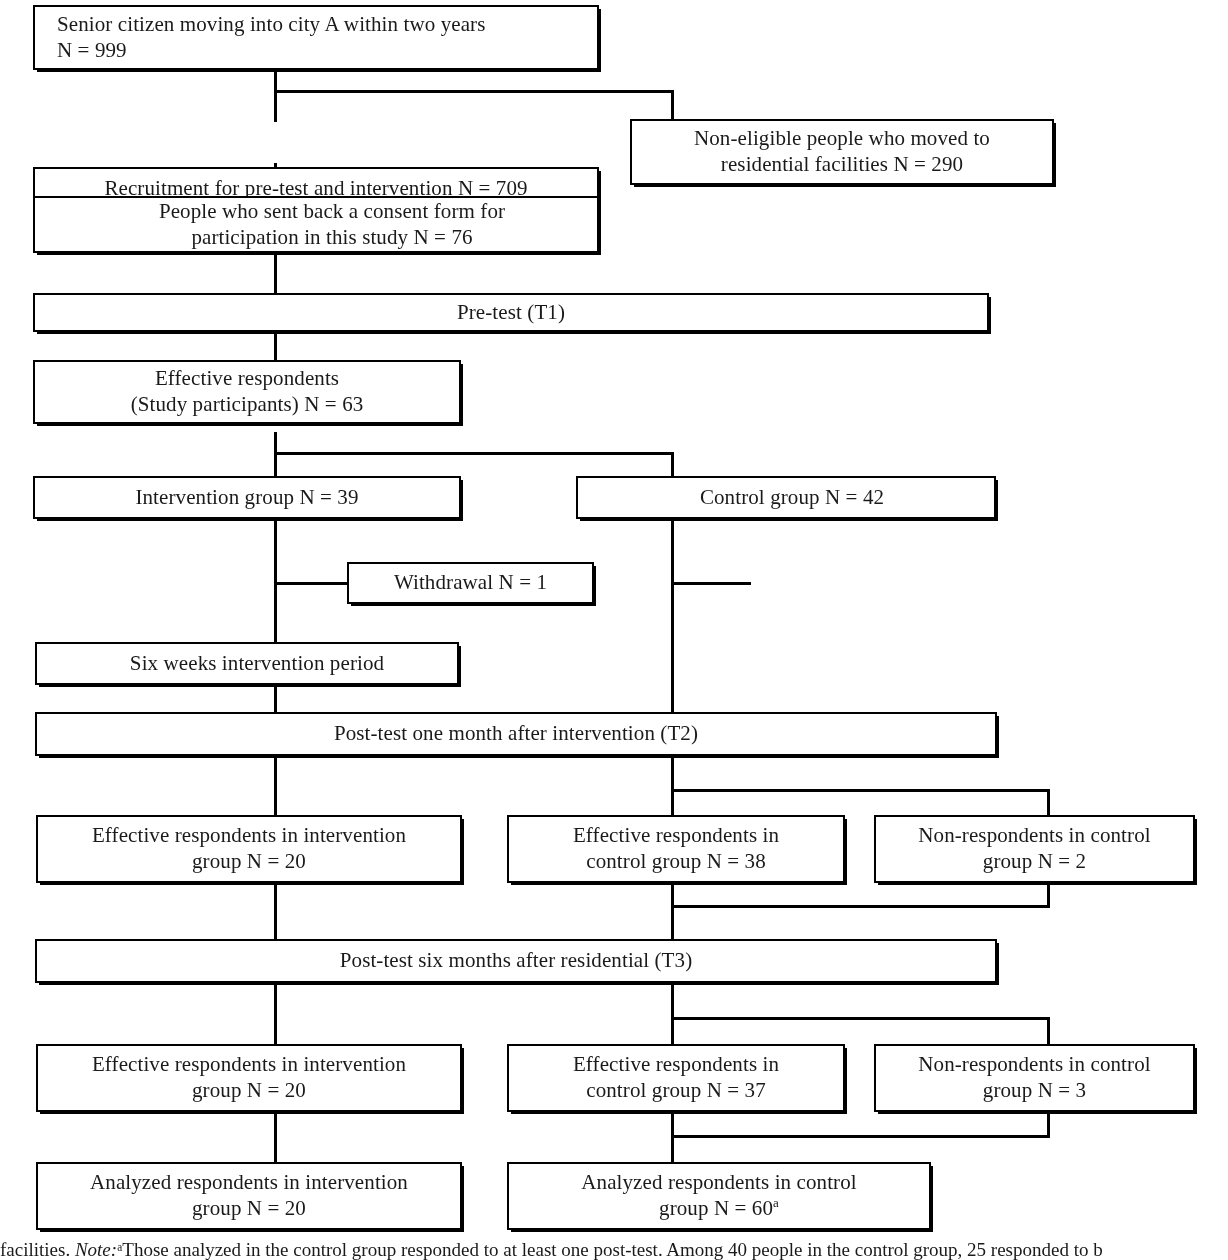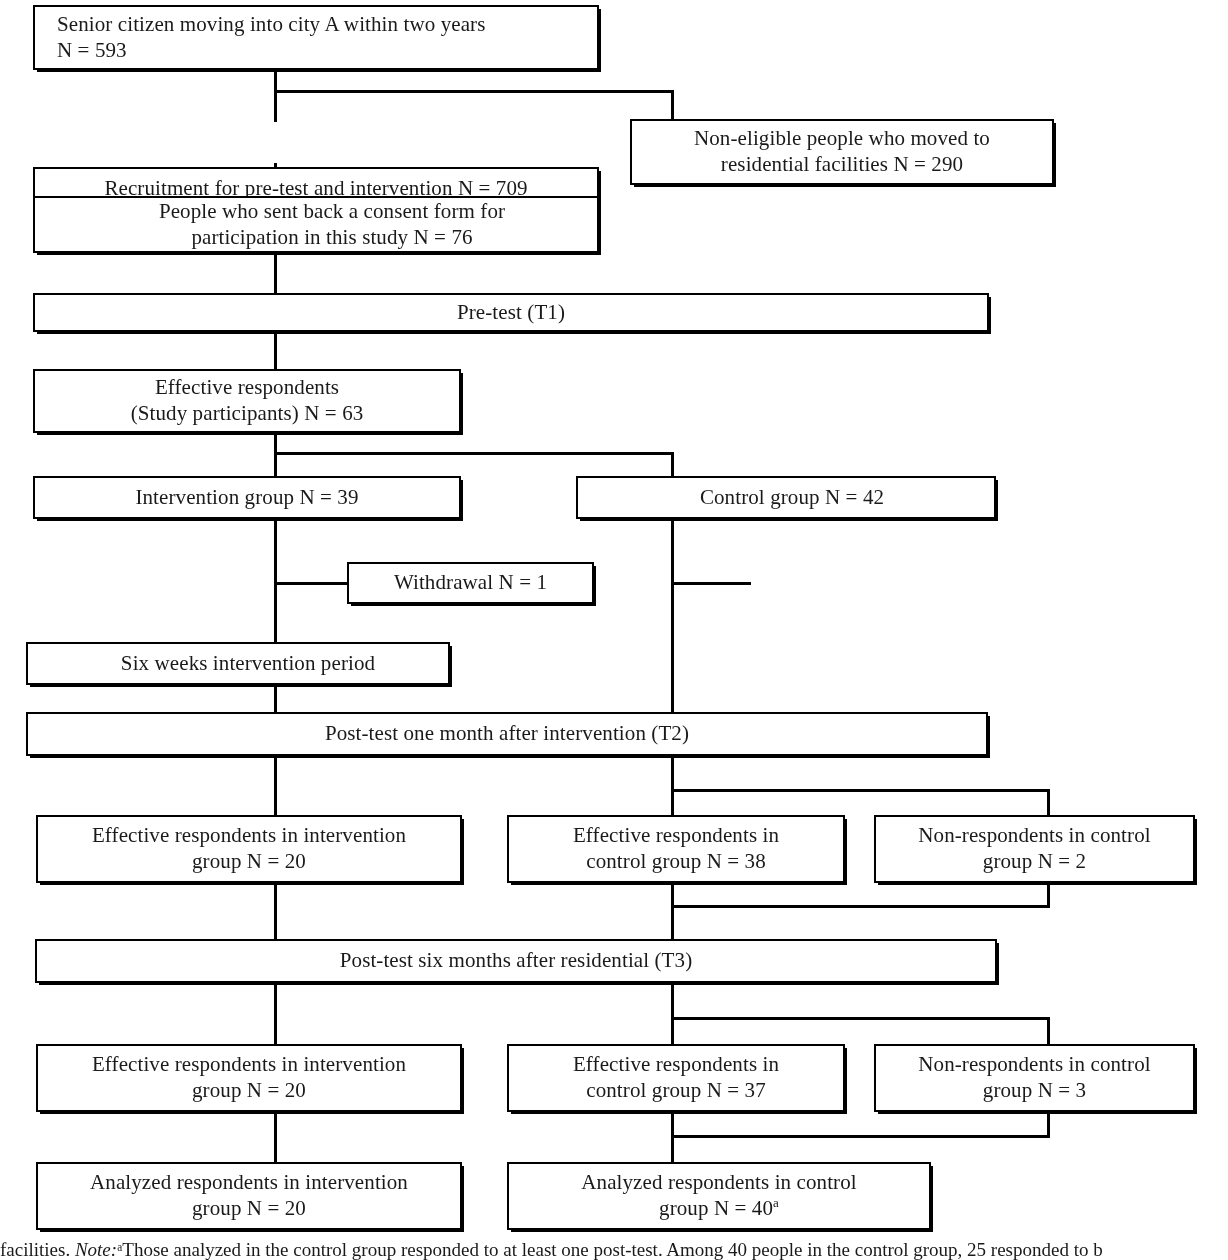--- a/index.html
+++ b/index.html
@@ -114,64 +114,64 @@
   <div class="line hline" style="left:671px; top:1017px; width:379px; height:3px;"></div>
   <div class="line vline" style="left:1047px; top:1017px; width:3px; height:30px;"></div>
 
   <div class="line vline" style="left:274px; top:1112px; width:3px; height:50px;"></div>
   <div class="line vline" style="left:671px; top:1112px; width:3px; height:50px;"></div>
   <div class="line vline" style="left:1047px; top:1112px; width:3px; height:26px;"></div>
   <div class="line hline" style="left:671px; top:1135px; width:379px; height:3px;"></div>
 
   <div class="node left-align" style="left:33px; top:5px; width:566px; height:65px;">
     <span class="label">Senior citizen moving into city A within two years
-N = 593</span>
+N = 999</span>
   </div>
 
   <div class="node" style="left:33px; top:120px; width:566px; height:44px;margin-top:47px;">
     <span class="label">Recruitment for pre-test and intervention  N = 709</span>
   </div>
 
   <div class="node" style="left:630px; top:119px; width:424px; height:66px;">
     <span class="label">Non-eligible people who moved to
 residential facilities N = 290</span>
   </div>
 
   <div class="node" style="left:33px; top:196px; width:566px; height:57px;padding-left:40px;">
     <span class="label">People who sent back a consent form for
 participation in this study N = 76</span>
   </div>
 
   <div class="node" style="left:33px; top:293px; width:956px; height:39px;">
     <span class="label">Pre-test (T1)</span>
   </div>
 
-  <div class="node" style="left:33px; top:369px; width:428px; height:64px;">
+  <div class="node" style="left:33px; top:360px; width:428px; height:64px;">
     <span class="label">Effective respondents
 (Study participants) N = 63</span>
   </div>
 
   <div class="node" style="left:33px; top:476px; width:428px; height:43px;">
     <span class="label">Intervention group N = 39</span>
   </div>
 
   <div class="node" style="left:576px; top:476px; width:420px; height:43px;padding-left:20px;">
     <span class="label">Control group N = 42</span>
   </div>
 
   <div class="node" style="left:347px; top:562px; width:247px; height:42px;">
     <span class="label">Withdrawal N = 1</span>
   </div>
 
 
-  <div class="node" style="left:26px; top:642px; width:424px; height:43px;padding-left:28px;">
+  <div class="node" style="left:35px; top:642px; width:424px; height:43px;padding-left:28px;">
     <span class="label">Six weeks intervention period</span>
   </div>
 
-  <div class="node" style="left:26px; top:712px; width:962px; height:44px;">
+  <div class="node" style="left:35px; top:712px; width:962px; height:44px;">
     <span class="label">Post-test one month after intervention (T2)</span>
   </div>
 
   <div class="node" style="left:36px; top:815px; width:426px; height:68px;">
     <span class="label">Effective respondents in intervention
 group N = 20</span>
   </div>
 
   <div class="node" style="left:507px; top:815px; width:338px; height:68px;">
     <span class="label">Effective respondents in
@@ -202,20 +202,20 @@
 group N = 3</span>
   </div>
 
   <div class="node" style="left:36px; top:1162px; width:426px; height:68px;">
     <span class="label">Analyzed respondents in intervention
 group N = 20</span>
   </div>
 
   <div class="node" style="left:507px; top:1162px; width:424px; height:68px;">
     <span class="label"><span>Analyzed respondents in control
-group N = 40</span><sup>a</sup></span>
+group N = 60</span><sup>a</sup></span>
   </div>
 
   <div id="caption">
     <span>facilities. </span><span class="ital">Note:</span><span>ᵃThose analyzed in the control group responded to at least one post-test. Among 40 people in the control group, 25 responded to b</span>
   </div>
 
 </div>
 
 </body></html>

